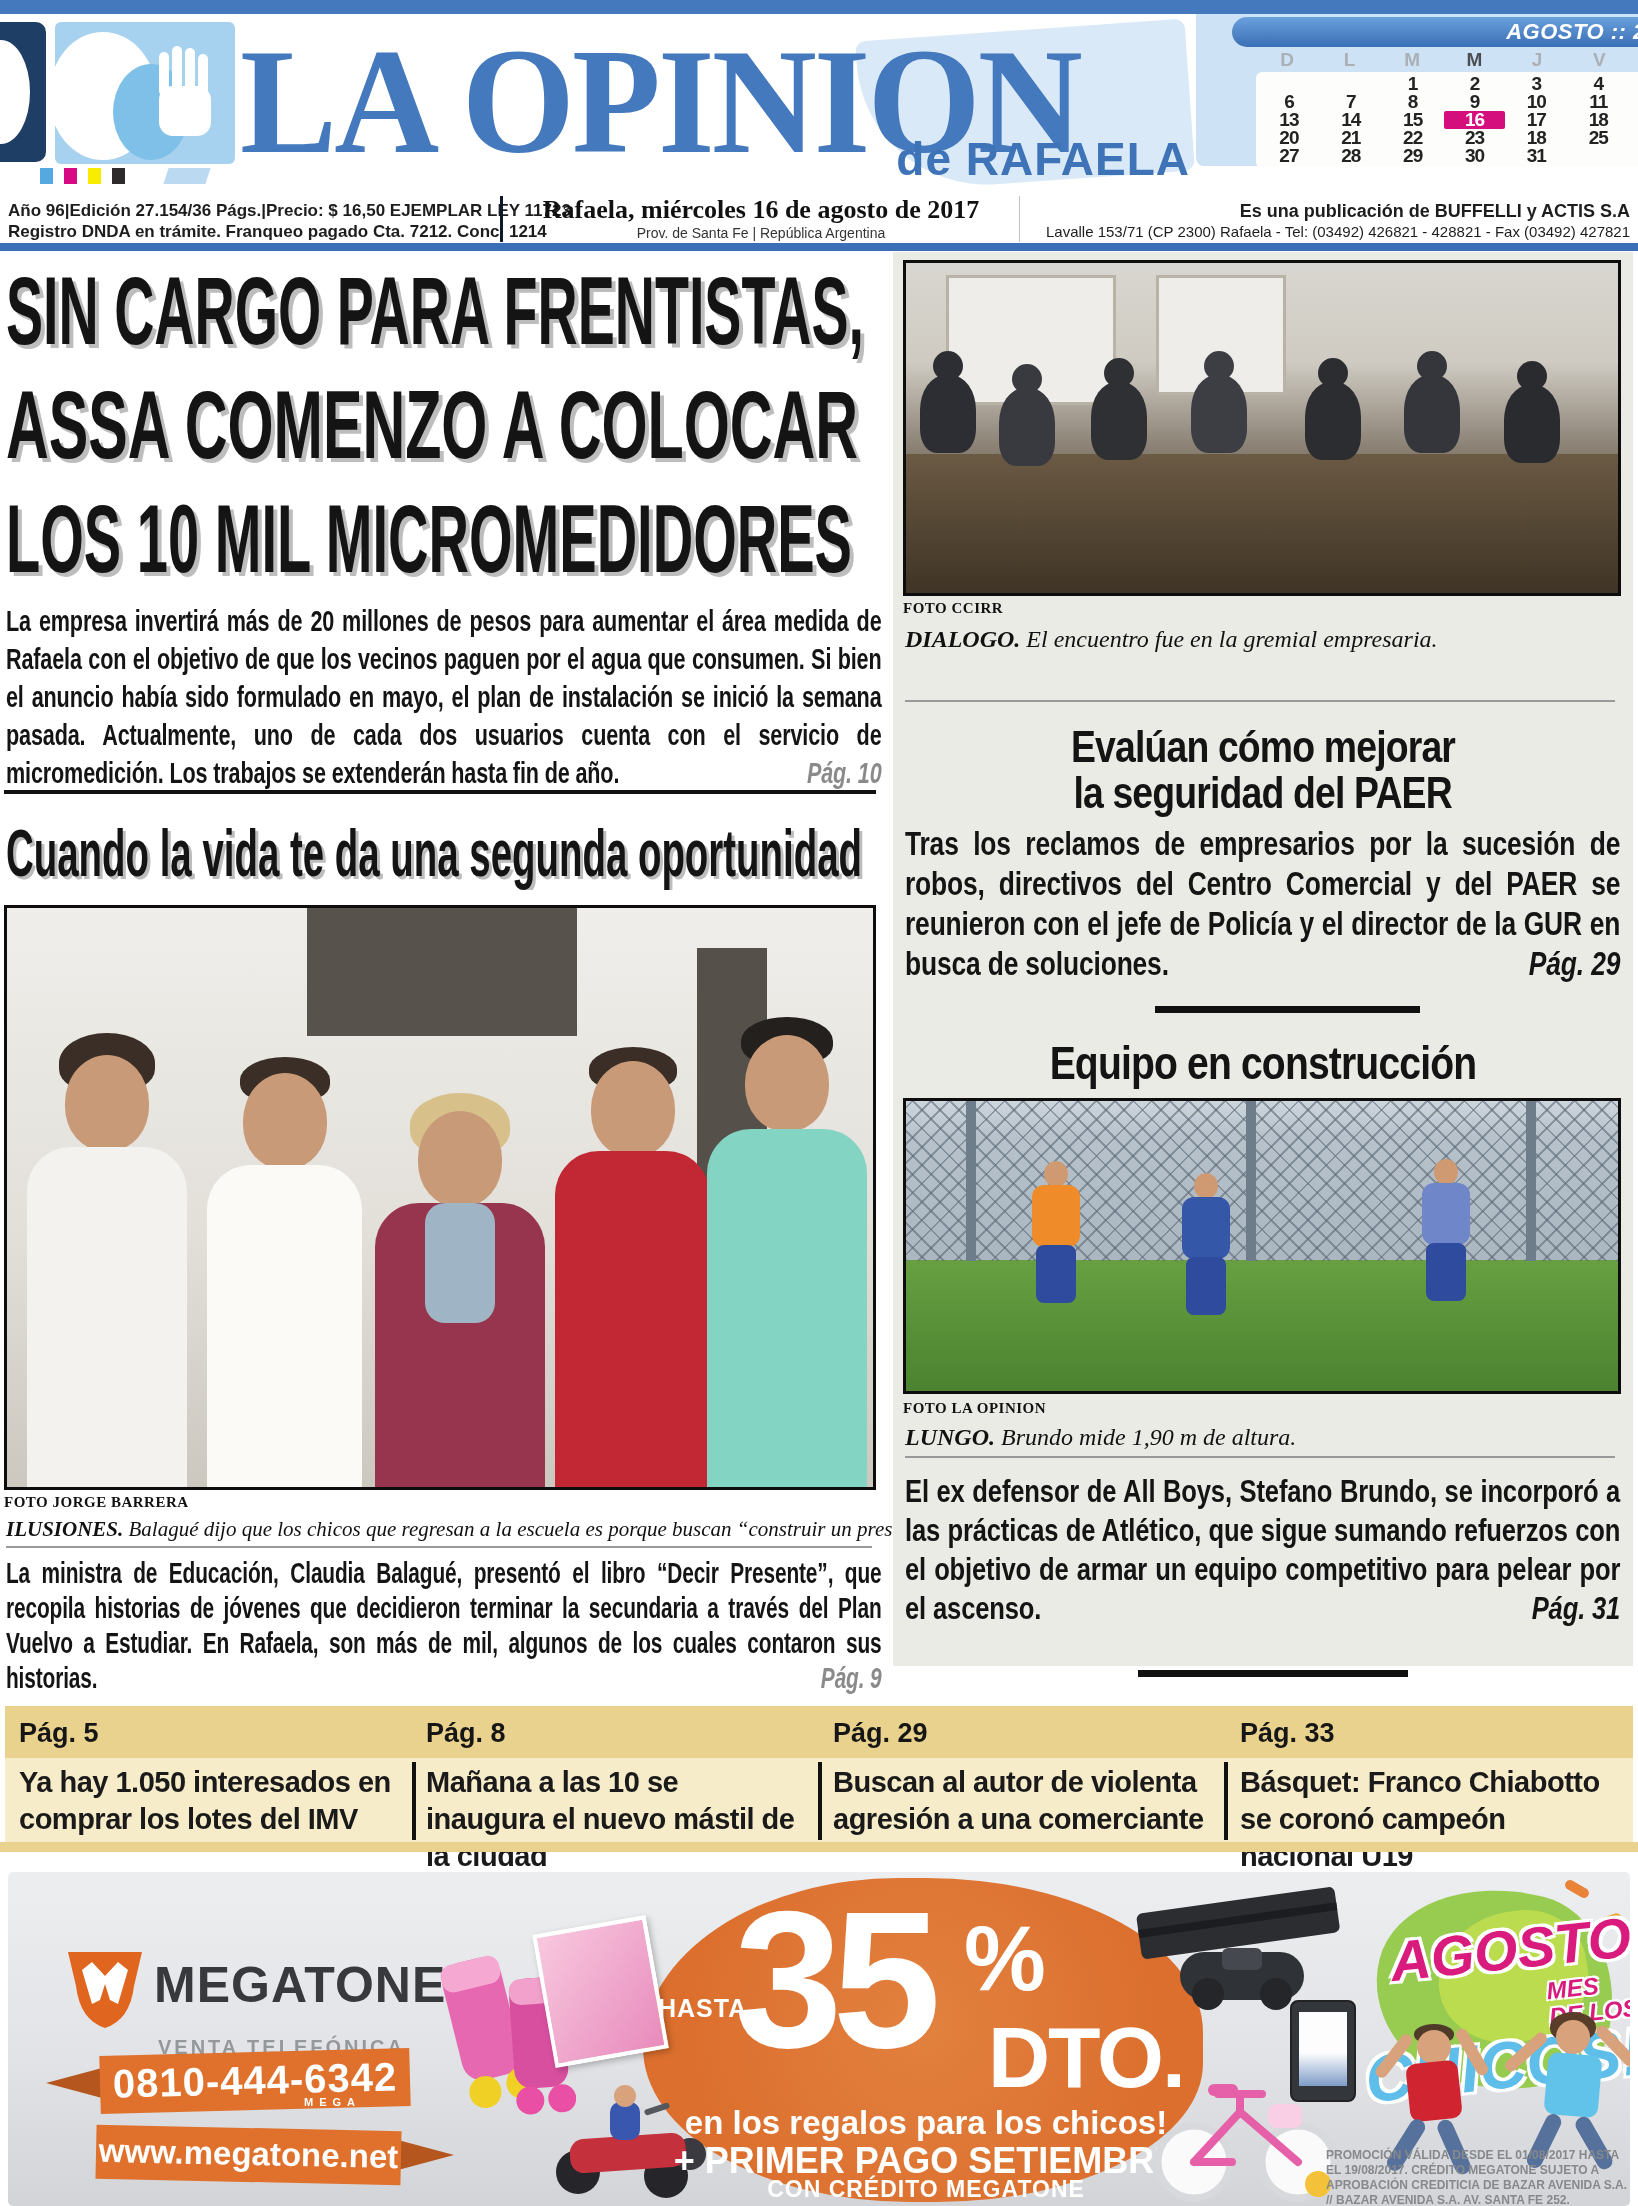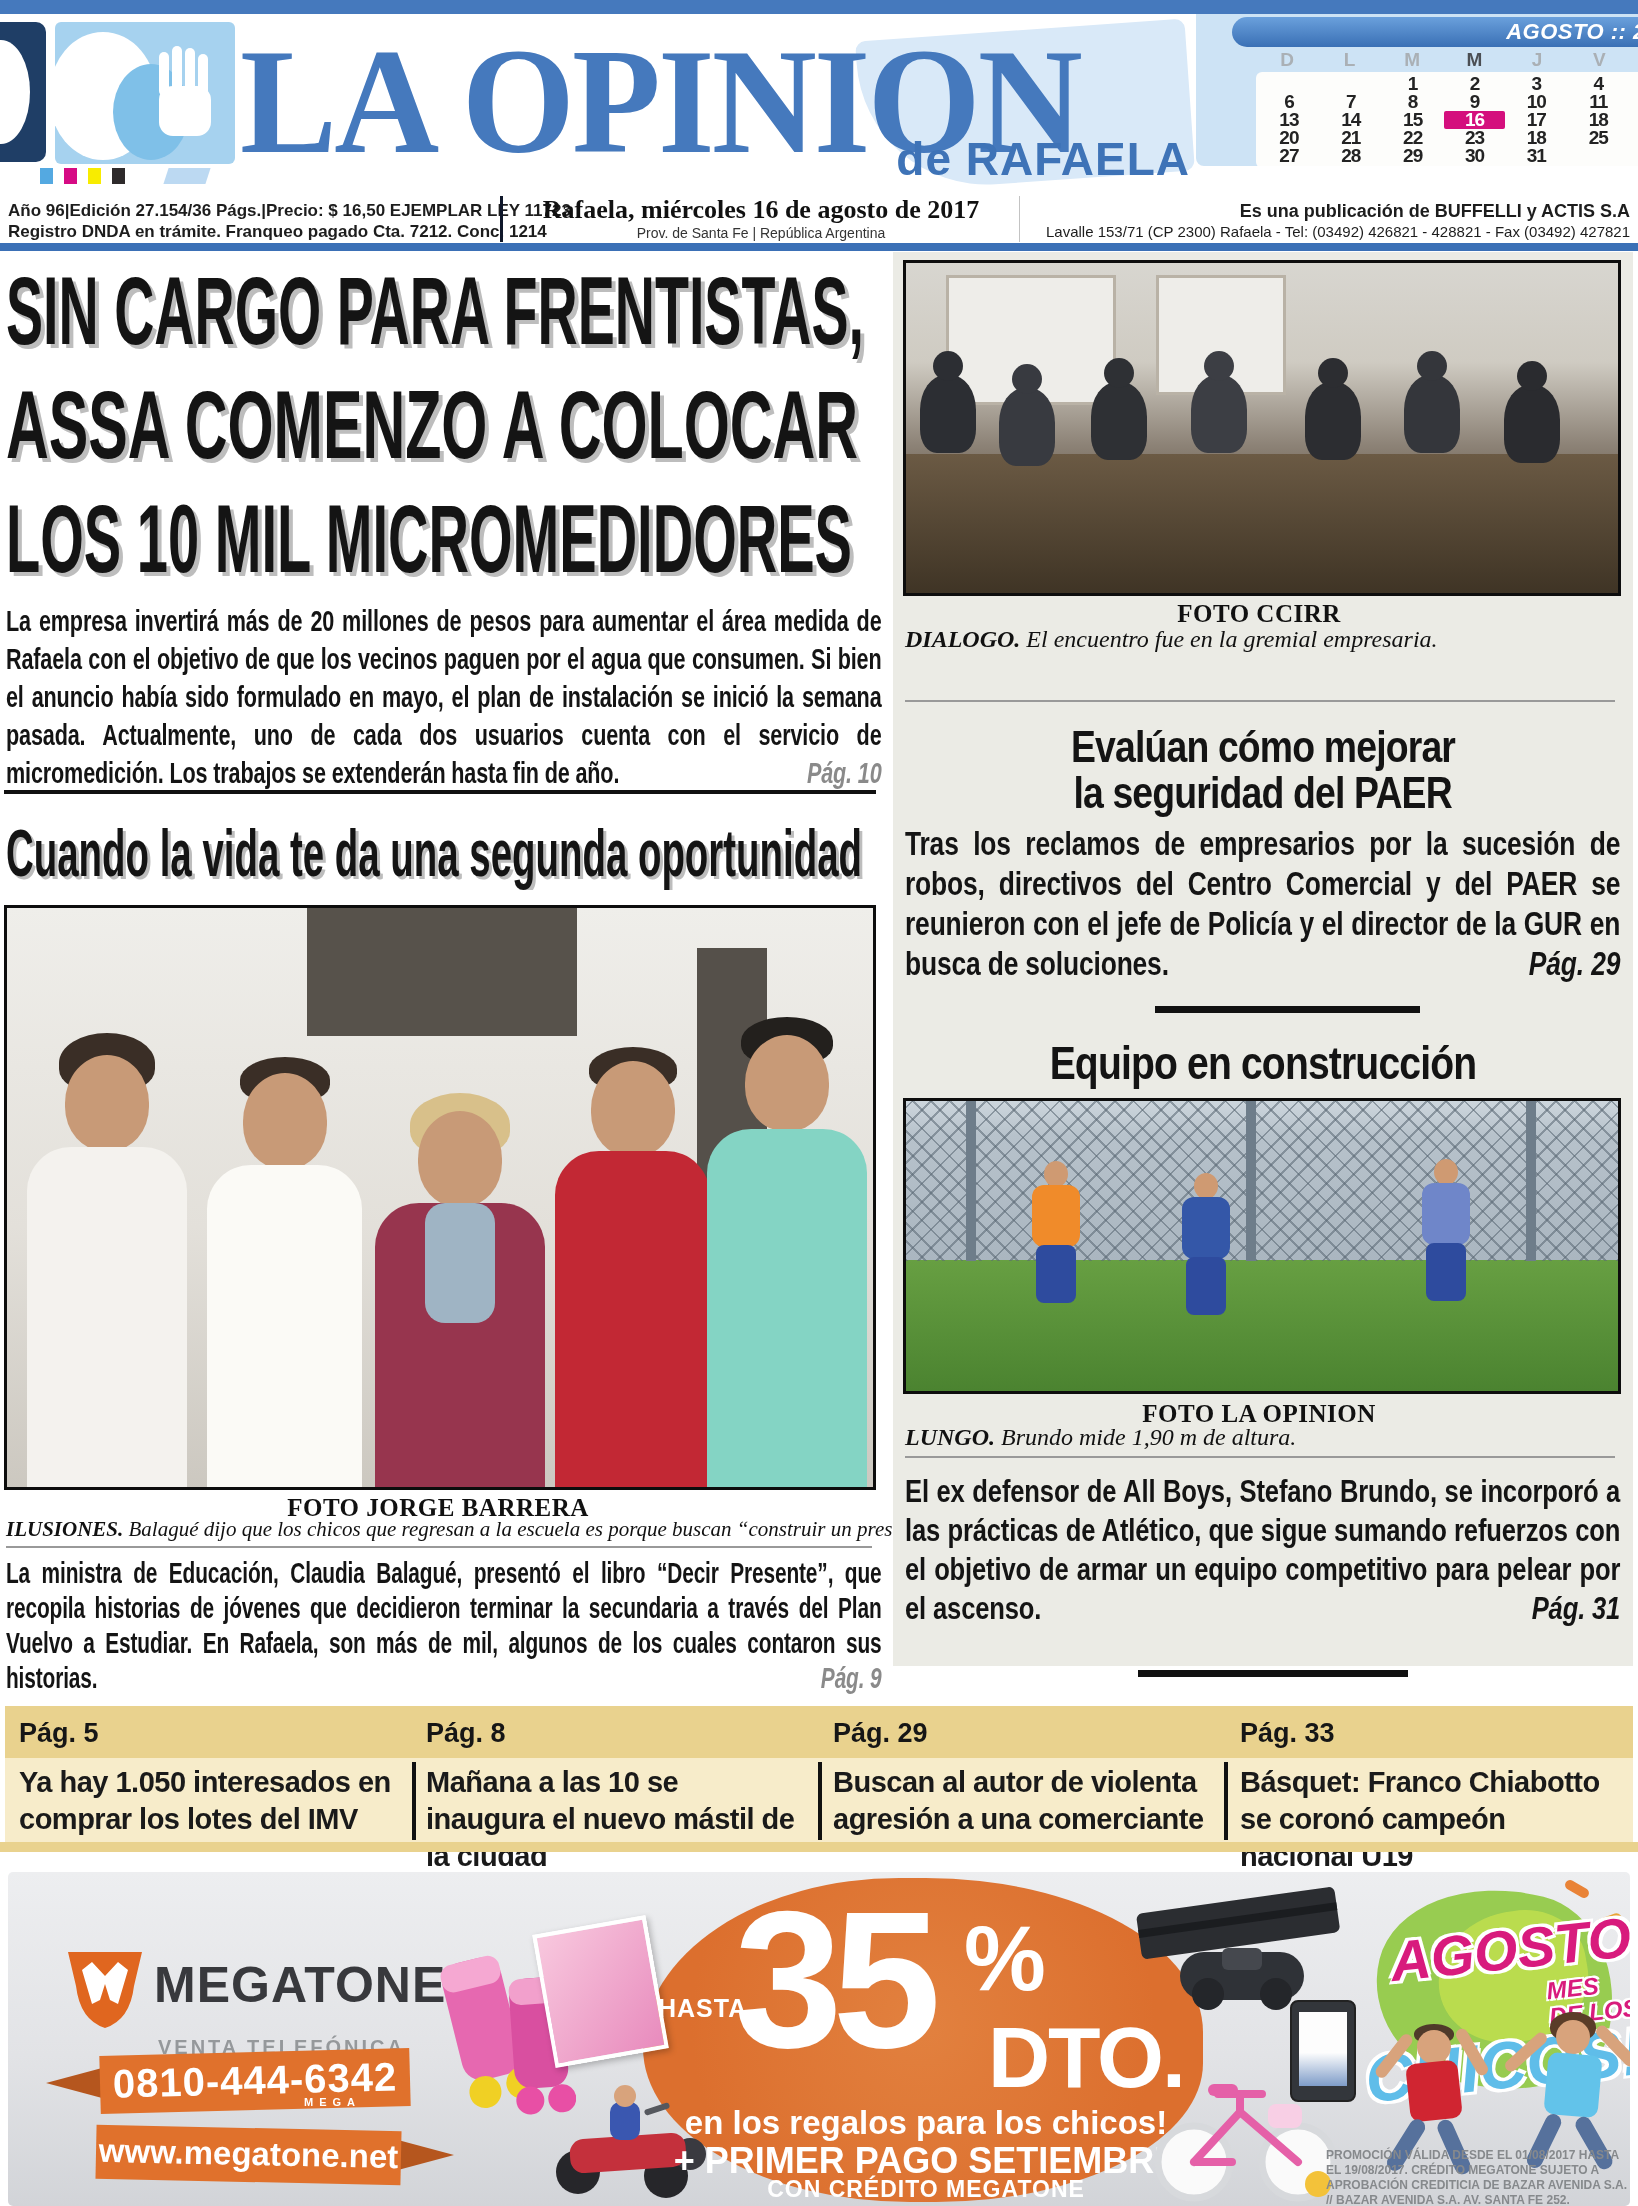--- a/index.html
+++ b/index.html
@@ -45,21 +45,21 @@
   .cond { font-weight:700; text-align:justify; color:#141414; transform-origin:0 0; letter-spacing:-0.2px; }
   .lead-par { left:6px; top:602px; width:1216px; transform:scaleX(0.72); font-size:30px; line-height:38px; }
   .bottom-par { left:6px; top:1556px; width:1216px; transform:scaleX(0.72); font-size:29px; line-height:35px; }
   .rbody { left:905px; width:894px; transform:scaleX(0.8); font-size:33px; line-height:40px; }
   .pageref { position:absolute; right:0; bottom:0; font-weight:700; font-style:italic; color:#8a8a8a; background:inherit; padding-left:8px; }
   .pageref.dark { color:#141414; }
   .rule1 { left:4px; top:790px; width:872px; height:4px; background:#111; }
   .hairline { background:#999; height:2px; }
   .thickrule { background:#111; height:7px; }
 
-  .credit { font-family:"Liberation Serif", serif; font-weight:700; font-size:25px; color:#111; text-align:center; letter-spacing:0.5px; }
+  .credit { font-family:"Liberation Serif", serif; font-weight:700; font-size:15px; color:#111; text-align:left; letter-spacing:0.5px; }
   .caption { font-family:"Liberation Serif", serif; font-style:italic; font-size:24px; line-height:30px; color:#111; }
   .cap-lead { font-weight:700; }
 
   .rh-wrap { text-align:center; }
   .rh { display:inline-block; white-space:nowrap; transform:scaleX(0.85); font-weight:700; color:#141414; letter-spacing:-1px; font-size:44px; line-height:46px; }
   .rh2 { font-size:46px; }
 
   
   .right-panel { left:893px; top:252px; width:740px; height:1414px; background:#ebebe5; }
   .photo { border:3px solid #0d0d0d; overflow:hidden; }

